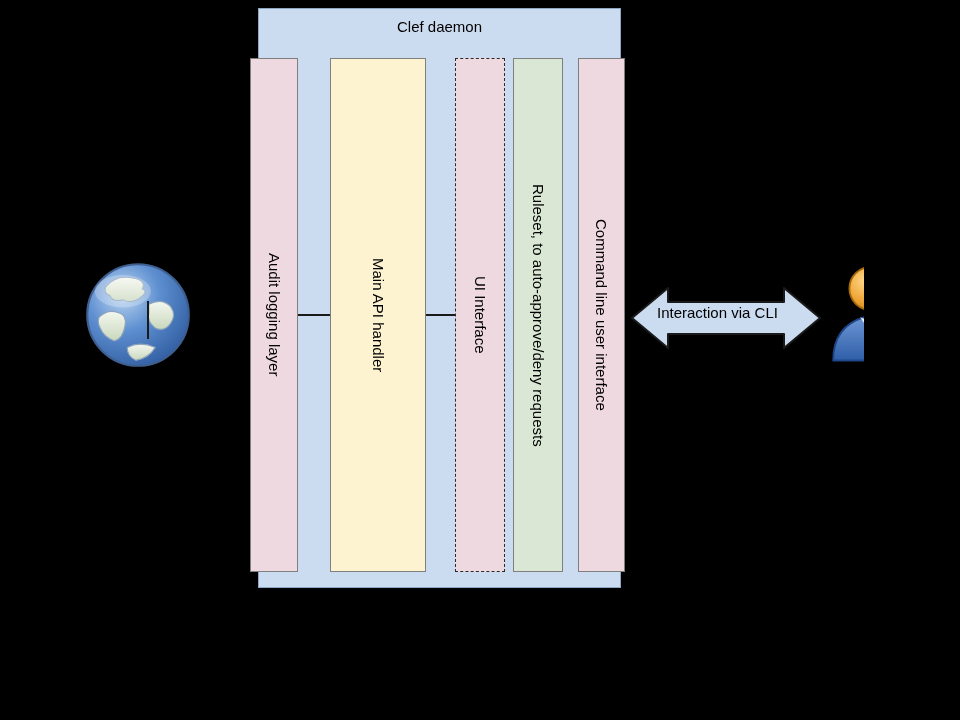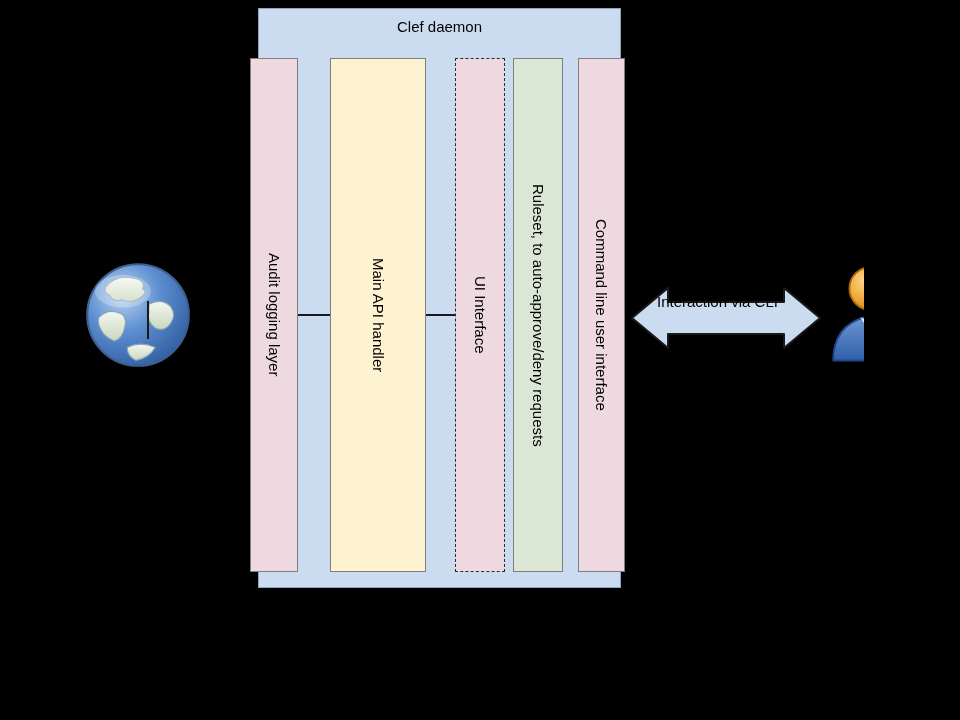--- a/index.html
+++ b/index.html
@@ -52,21 +52,21 @@
   .conn-globe { left:147px; top:301px; width:2px; height:38px; }
 
   
   .globe-wrap { left:84px; top:261px; width:108px; height:108px; z-index:3; }
   .user-wrap  { left:826px; top:252px; width:90px; height:118px; z-index:3; }
   .globe-wrap svg, .user-wrap svg, .arrow-wrap svg { display:block; width:100%; height:100%; }
 
   
   .arrow-wrap { left:630px; top:286px; width:192px; height:64px; z-index:2; }
   .arrow-label {
-    left:657px; top:291px; width:122px;
+    left:657px; top:302px; width:122px;
     font-size:15px; line-height:1.4; color:#000; z-index:5;
   }
 </style>
 </head>
 <body>
 
 <div id="canvas">
 
   <div class="abs daemon-box"></div>
   <div class="abs daemon-title">Clef daemon</div>

